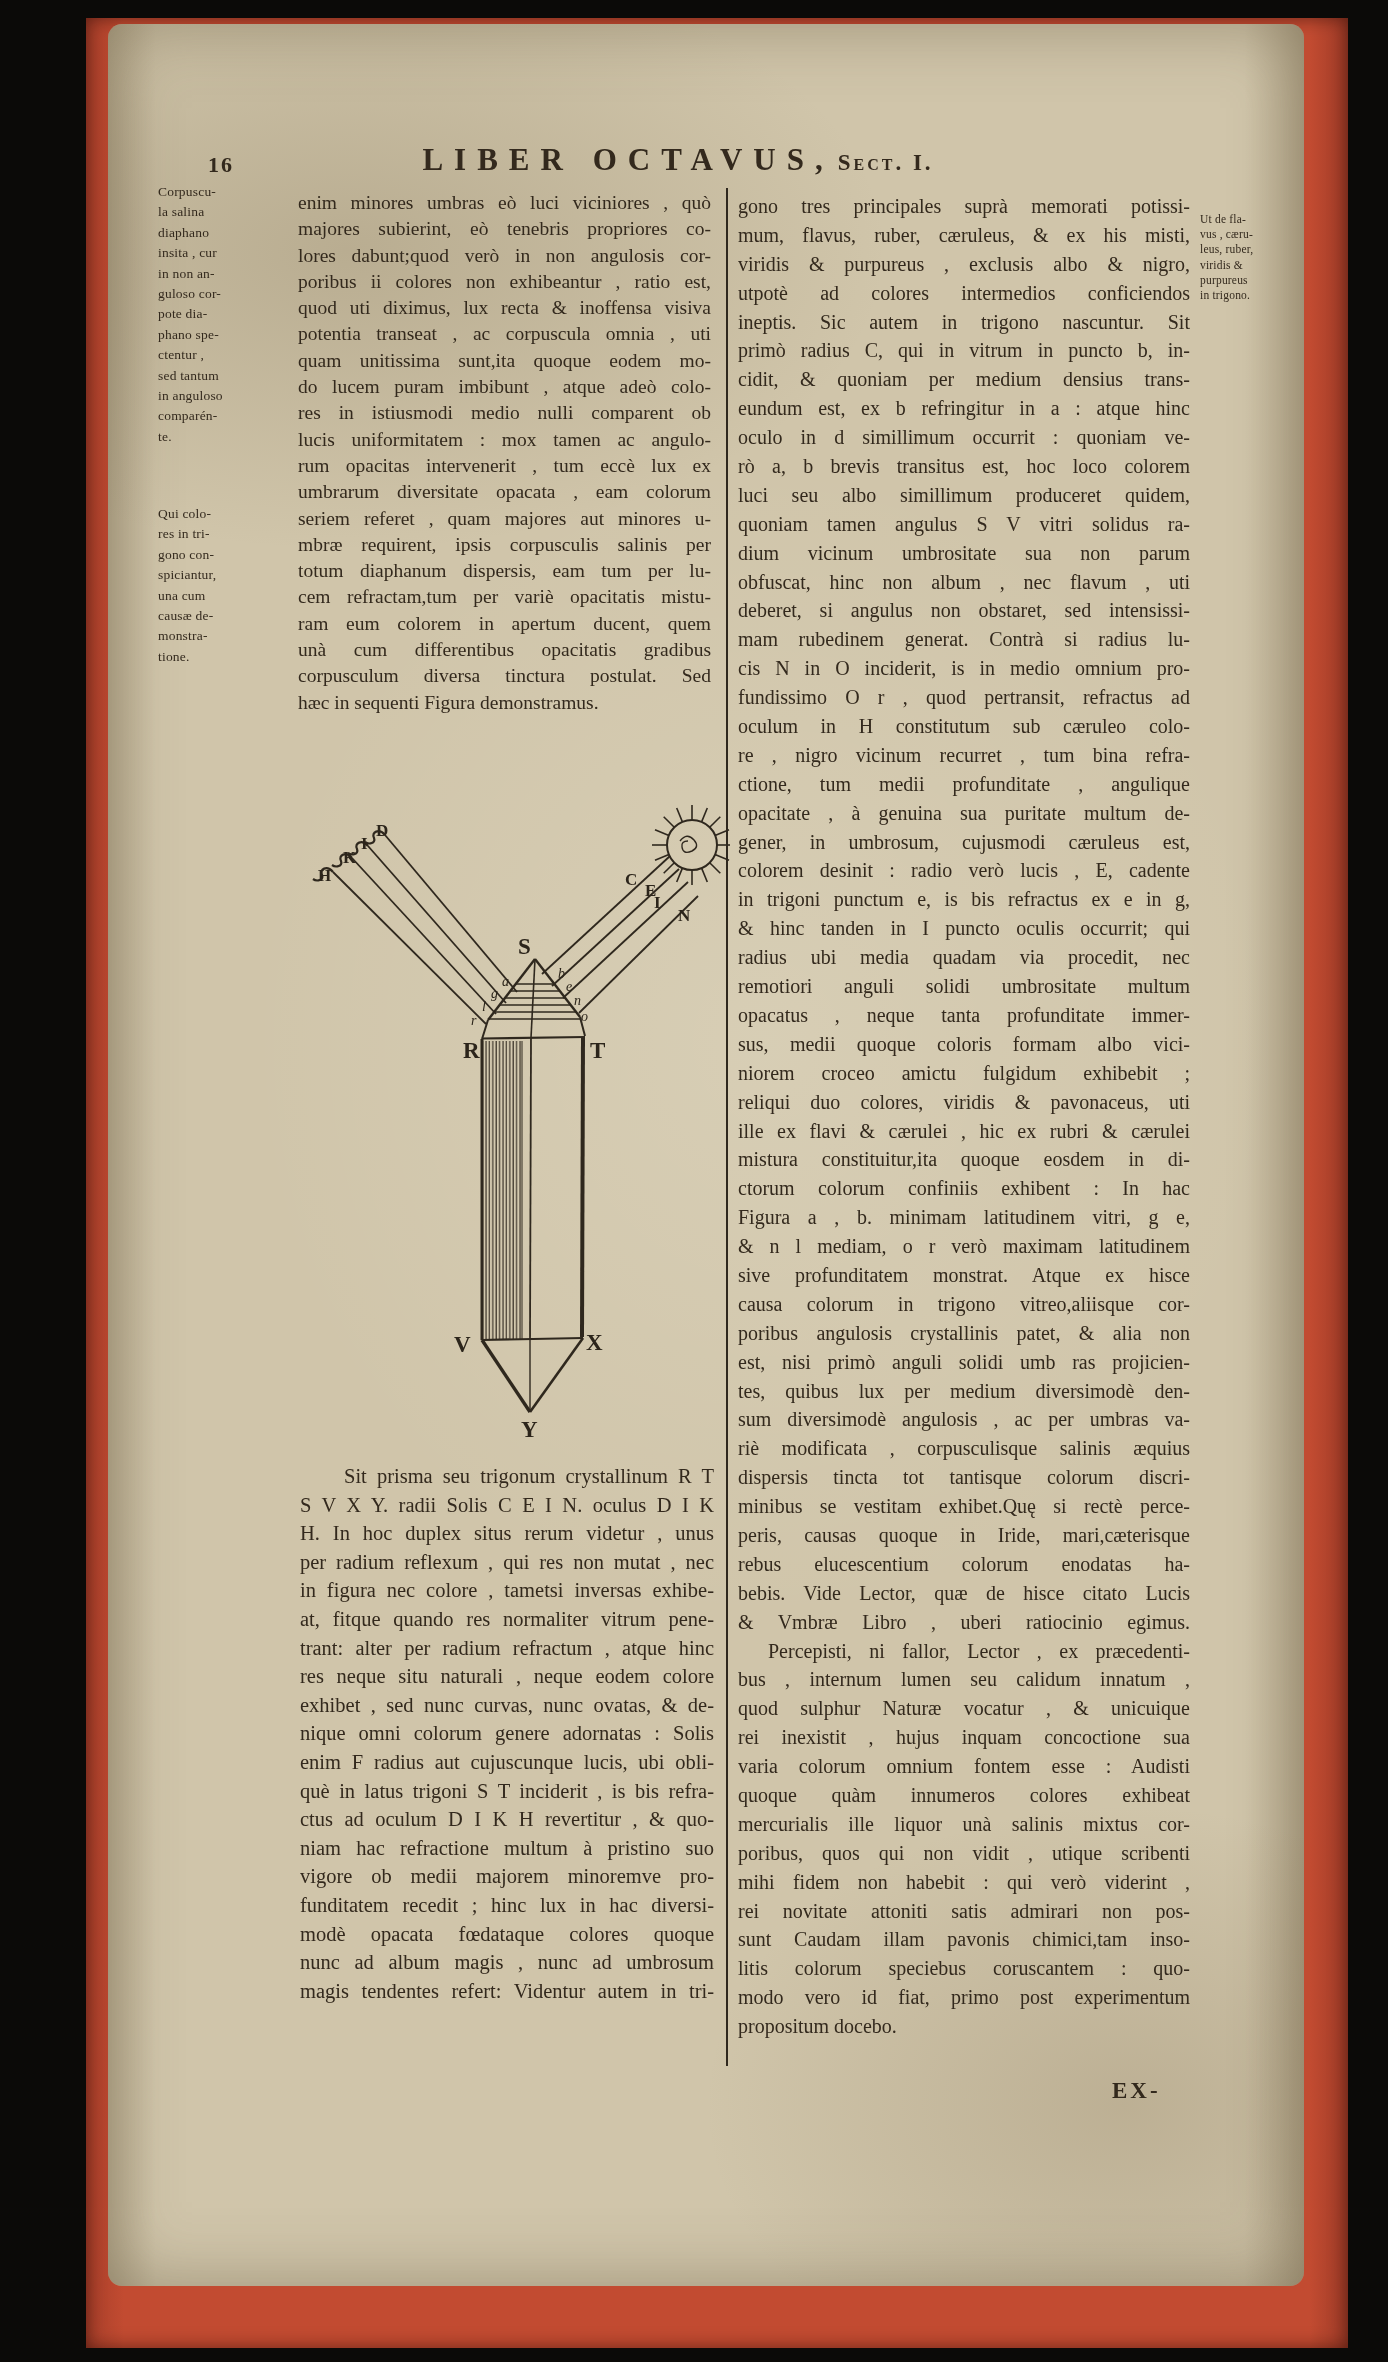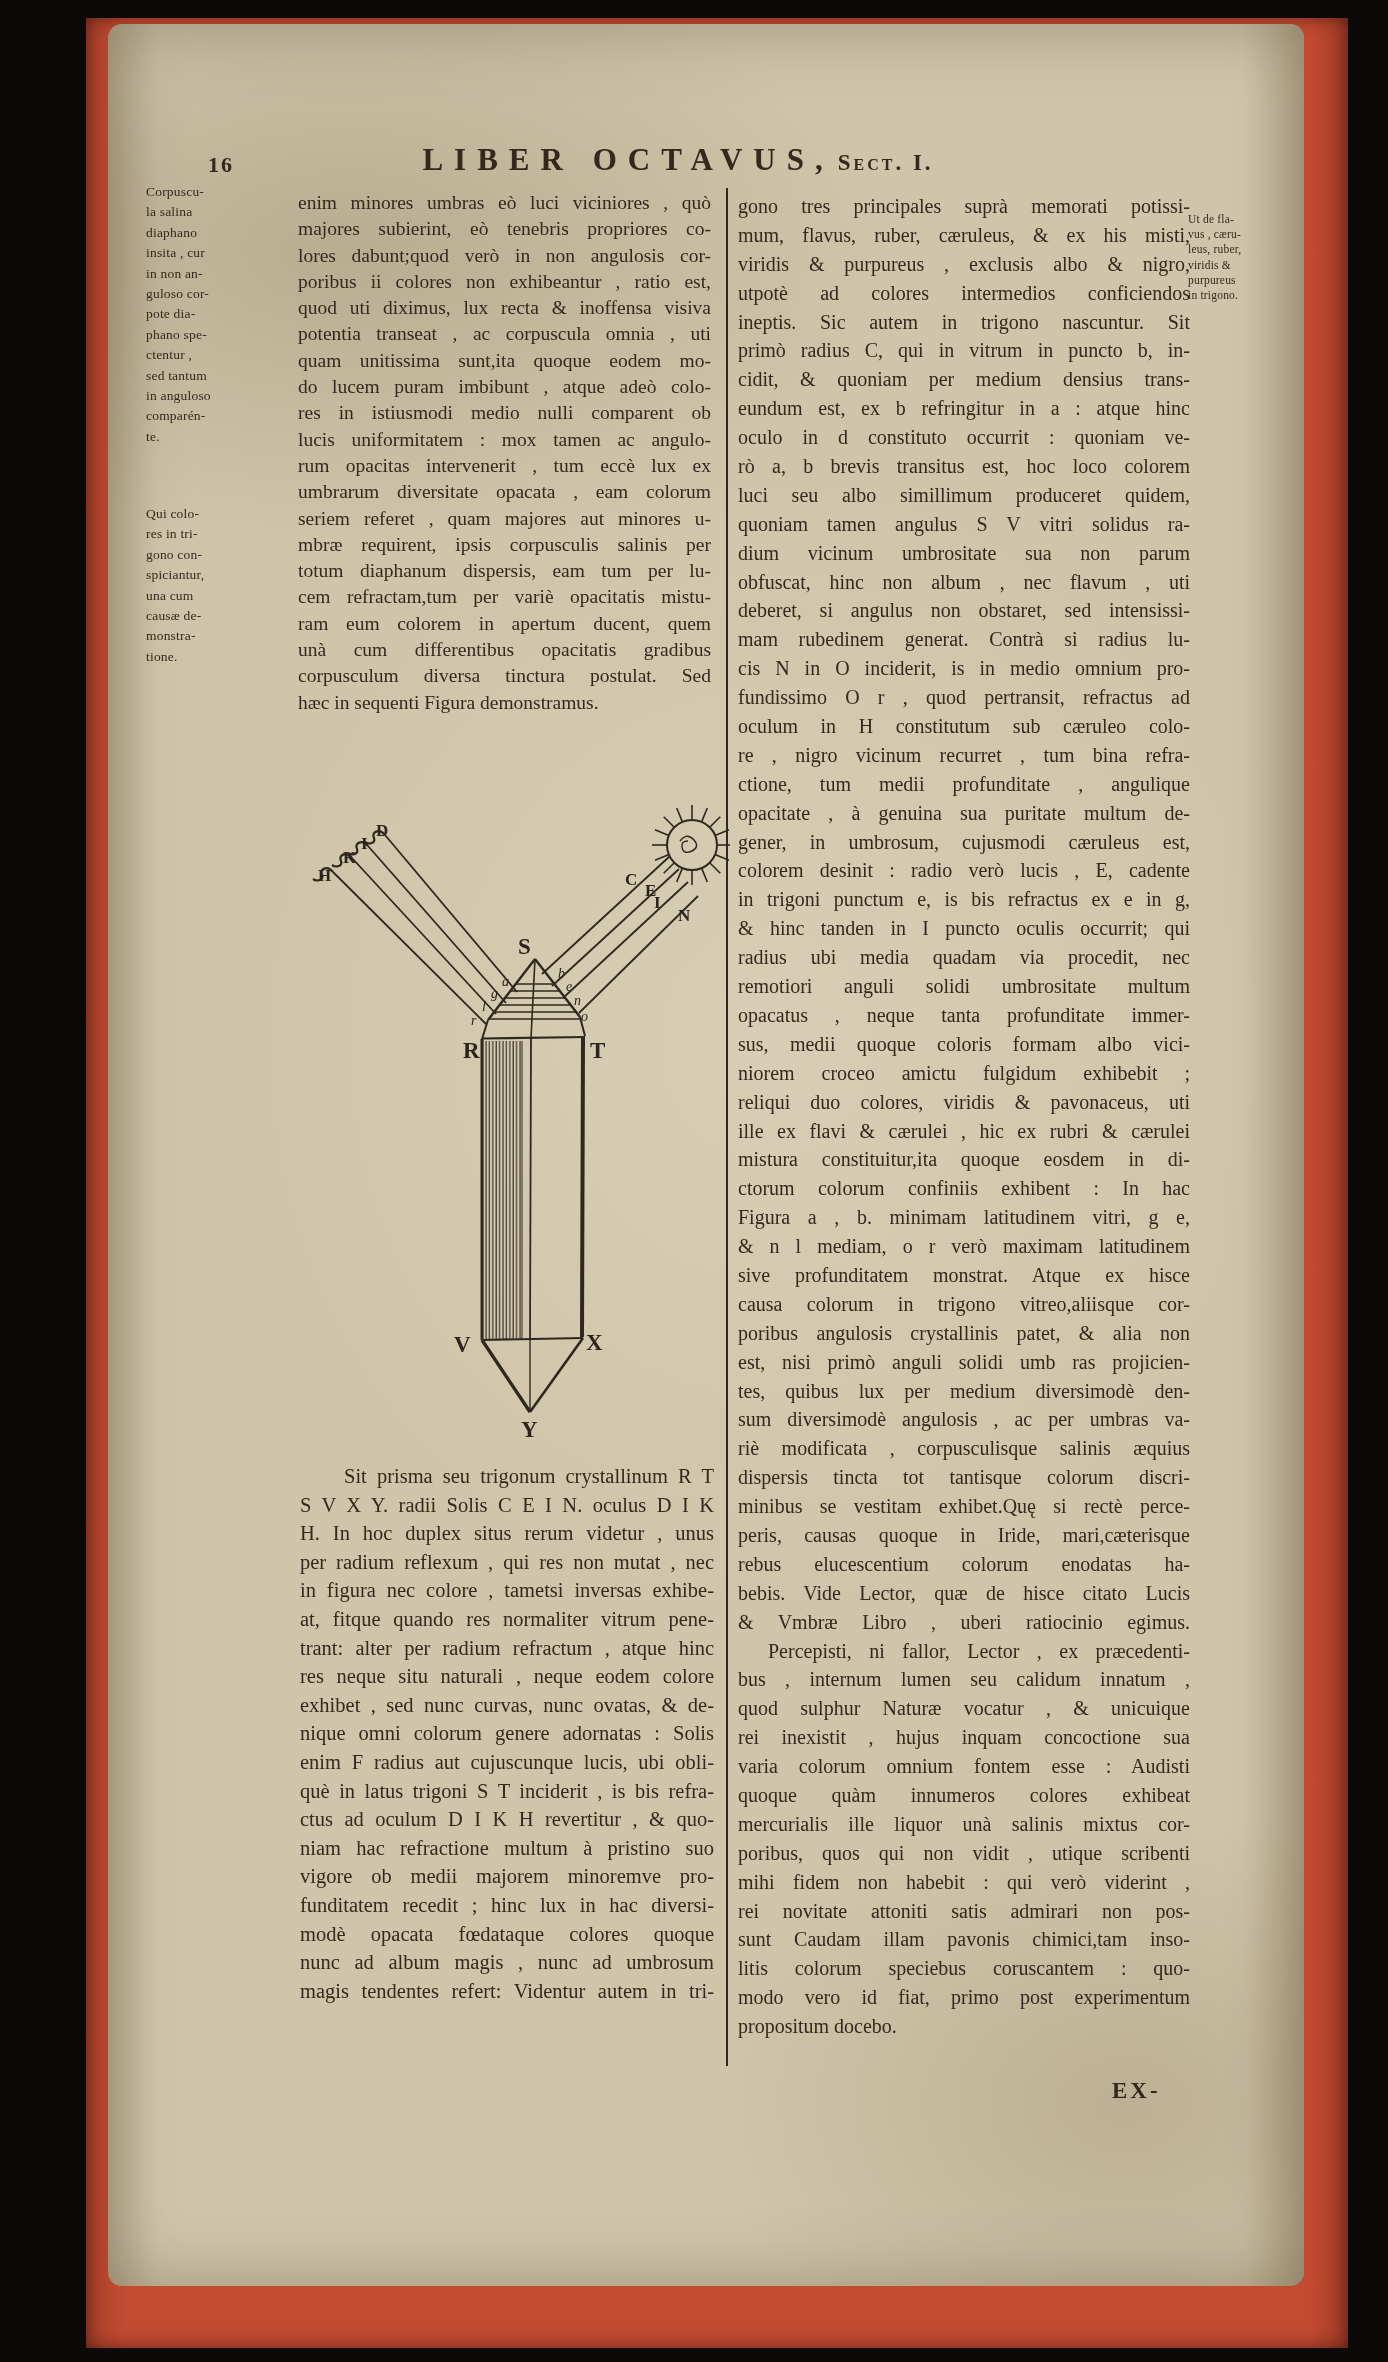--- a/index.html
+++ b/index.html
@@ -25,21 +25,21 @@
     color:#33291d;
     border-radius:14px;
   }
   .paper * { position:absolute; }
   
   .pagenum { left:100px; top:128px; font-size:22px; font-weight:bold; letter-spacing:2px; }
   .running-title { left:170px; top:118px; width:800px; text-align:center; white-space:nowrap; }
   .running-title .main { font-size:31px; letter-spacing:11px; font-weight:bold; position:static; }
   .running-title .sect { font-size:23px; font-variant:small-caps; letter-spacing:3px; font-weight:bold; position:static; }
   
-  .mnote { width:155px; font-size:13.5px; line-height:20.4px; letter-spacing:.2px; }
+  .mnote { width:155px; font-size:13.5px; line-height:20.4px; letter-spacing:.2px;margin-left:12px; }
   .mnote .mline { position:static; height:20.4px; overflow:hidden; }
   .mnote1 { left:38px; top:158px; }
   .mnote2 { left:38px; top:480px; }
   .mnote-r { left:1080px; top:188px; width:112px; font-size:11.5px; line-height:15.2px; }
   .mnote-r .mline { height:15.2px; }
   
   .col .line { position:static; text-align:justify; text-align-last:justify; overflow:hidden; }
   .left-top  { left:190px; top:166px; width:413px; font-size:19.5px; }
   .left-top  .line { height:26.3px; line-height:26.3px; }
   .left-top  .line:nth-child(20) { text-align-last:left; }
@@ -132,21 +132,21 @@
 
     <div class="col right-col">
         <div class="line">gono tres principales suprà memorati potissi-</div>
         <div class="line">mum, flavus, ruber, cæruleus, &amp; ex his misti,</div>
         <div class="line">viridis &amp; purpureus ,  exclusis albo &amp; nigro,</div>
         <div class="line">utpotè ad colores intermedios conficiendos</div>
         <div class="line">ineptis.  Sic autem in trigono nascuntur.  Sit</div>
         <div class="line">primò radius C, qui in vitrum in puncto b, in-</div>
         <div class="line">cidit, &amp; quoniam per medium densius trans-</div>
         <div class="line">eundum est,  ex b refringitur in a :  atque hinc</div>
-        <div class="line">oculo in  d constituto occurrit : quoniam ve-</div>
+        <div class="line">oculo in  d simillimum occurrit : quoniam ve-</div>
         <div class="line">rò a, b brevis transitus est,  hoc loco colorem</div>
         <div class="line">luci seu albo simillimum produceret quidem,</div>
         <div class="line">quoniam tamen  angulus S V vitri solidus ra-</div>
         <div class="line">dium vicinum  umbrositate  sua non parum</div>
         <div class="line">obfuscat,  hinc non album ,  nec flavum , uti</div>
         <div class="line">deberet, si angulus non obstaret, sed intensissi-</div>
         <div class="line">mam rubedinem generat. Contrà si radius lu-</div>
         <div class="line">cis N in O inciderit, is in medio omnium pro-</div>
         <div class="line">fundissimo O r , quod pertransit, refractus ad</div>
         <div class="line">oculum in  H constitutum sub cæruleo colo-</div>

